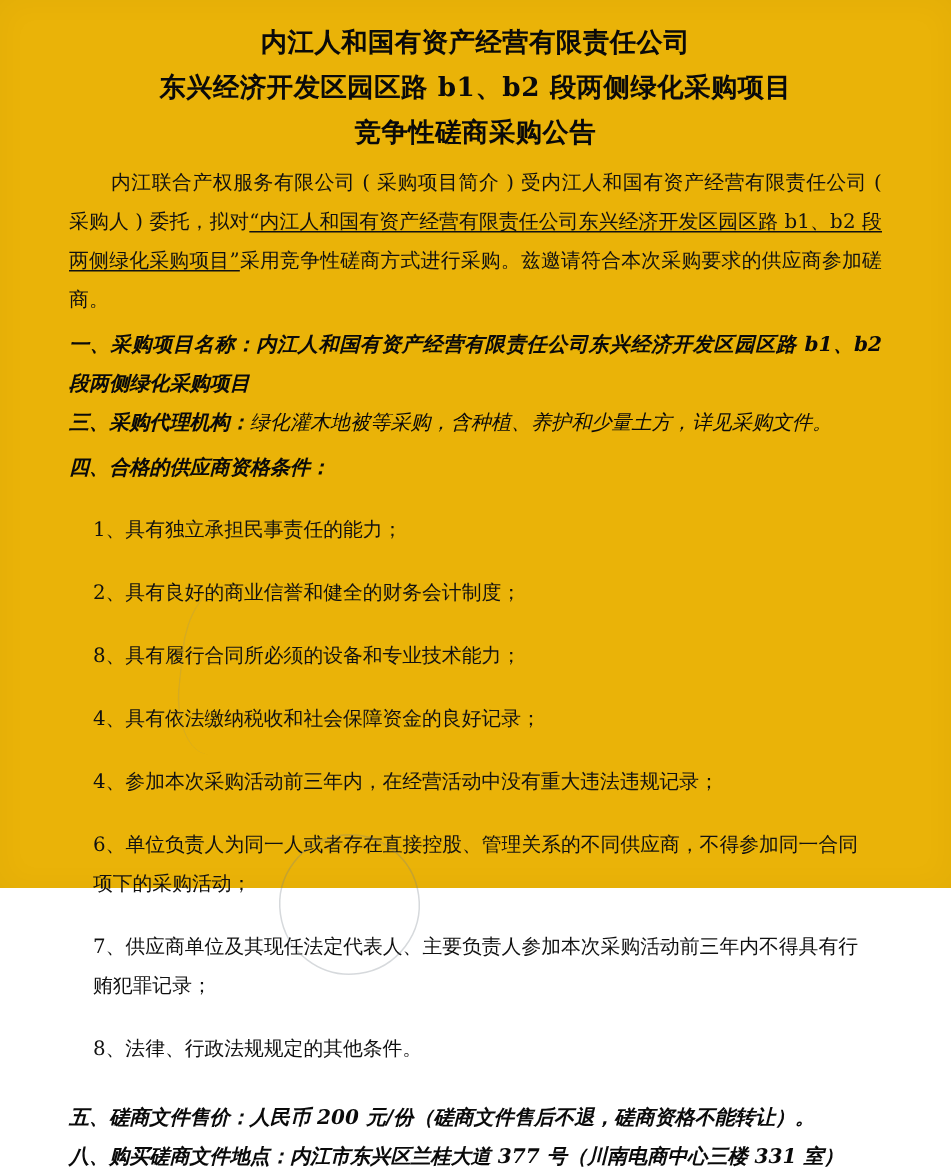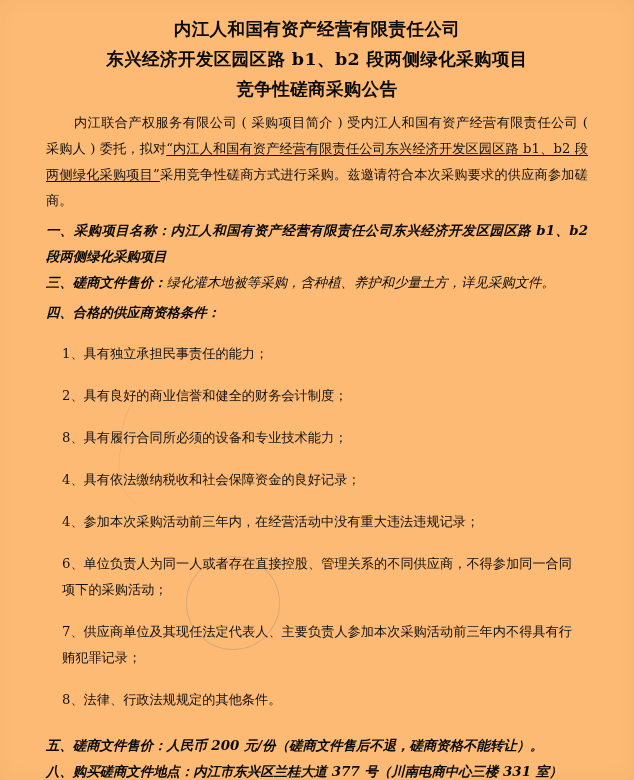--- a/index.html
+++ b/index.html
@@ -10,24 +10,24 @@
     width: 634px;
     height: 780px;
     background: #ffffff;
     font-family: "DejaVu Sans", "Liberation Sans", sans-serif;
     color: #0c0c0c;
     overflow: hidden;
   }
   .page {
     position: relative;
     width: 634px;
-    height: 780px;
+    height: 592px;
     box-sizing: border-box;
     padding: 14px 46px 0 46px;
-    background: #fdba74;
+    background: #eab308;
   }
   .title-block {
     text-align: center;
     margin-bottom: 6px;
   }
   .title-line {
     font-family: "DejaVu Serif", "Liberation Serif", serif;
     font-weight: bold;
     font-size: 17.5px;
     line-height: 30px;
@@ -122,21 +122,21 @@
     <div class="title-line l3">竞争性磋商采购公告</div>
   </div>
 
   <p class="body-text indent"><span>内江联合产权服务有限公司 ( 采购项目简介 ) 受内江人和国有资产经营有限责任公司 ( 采购人 ) 委托，拟对</span><span class="u">“内江人和国有资产经营有限责任公司东兴经济开发区园区路 b1、b2 段两侧绿化采购项目”</span><span>采用竞争性磋商方式进行采购。兹邀请符合本次采购要求的供应商参加磋商。</span></p>
 
   <div class="gap-sm"></div>
 
   <p class="section"><span>一、采购项目名称：</span><span>内江人和国有资产经营有限责任公司东兴经济开发区园区路 b1、b2 段两侧绿化采购项目</span></p>
 
 
-  <p class="section"><span>三、磋商文件售价：</span><span class="normal">绿化灌木地被等采购，含种植、养护和少量土方，详见采购文件。</span></p>
+  <p class="section"><span>三、采购代理机构：</span><span class="normal">绿化灌木地被等采购，含种植、养护和少量土方，详见采购文件。</span></p>
 
   <div class="gap-sm"></div>
 
   <p class="section">四、合格的供应商资格条件：</p>
 
   <p class="list-item">1、具有独立承担民事责任的能力；</p>
   <p class="list-item">2、具有良好的商业信誉和健全的财务会计制度；</p>
   <p class="list-item">8、具有履行合同所必须的设备和专业技术能力；</p>
   <p class="list-item">4、具有依法缴纳税收和社会保障资金的良好记录；</p>
   <p class="list-item">4、参加本次采购活动前三年内，在经营活动中没有重大违法违规记录；</p>

